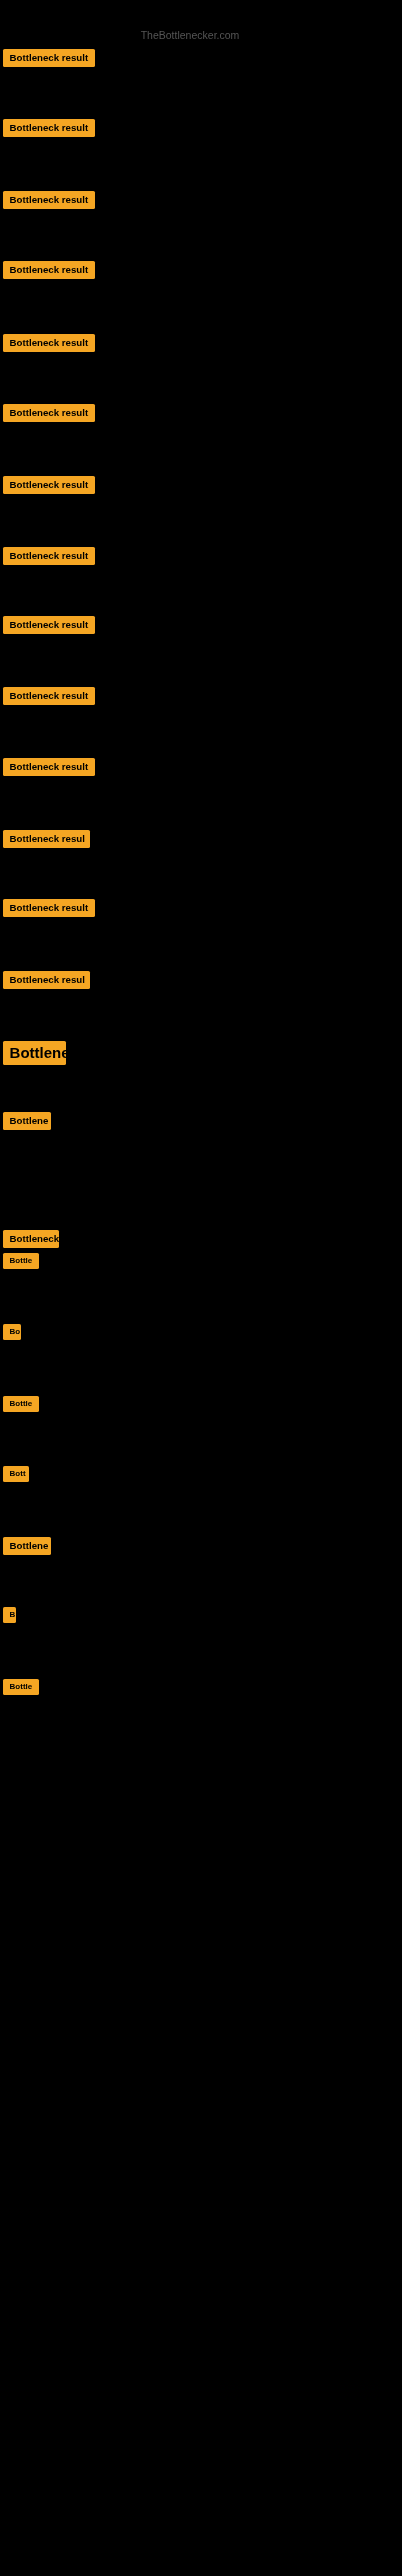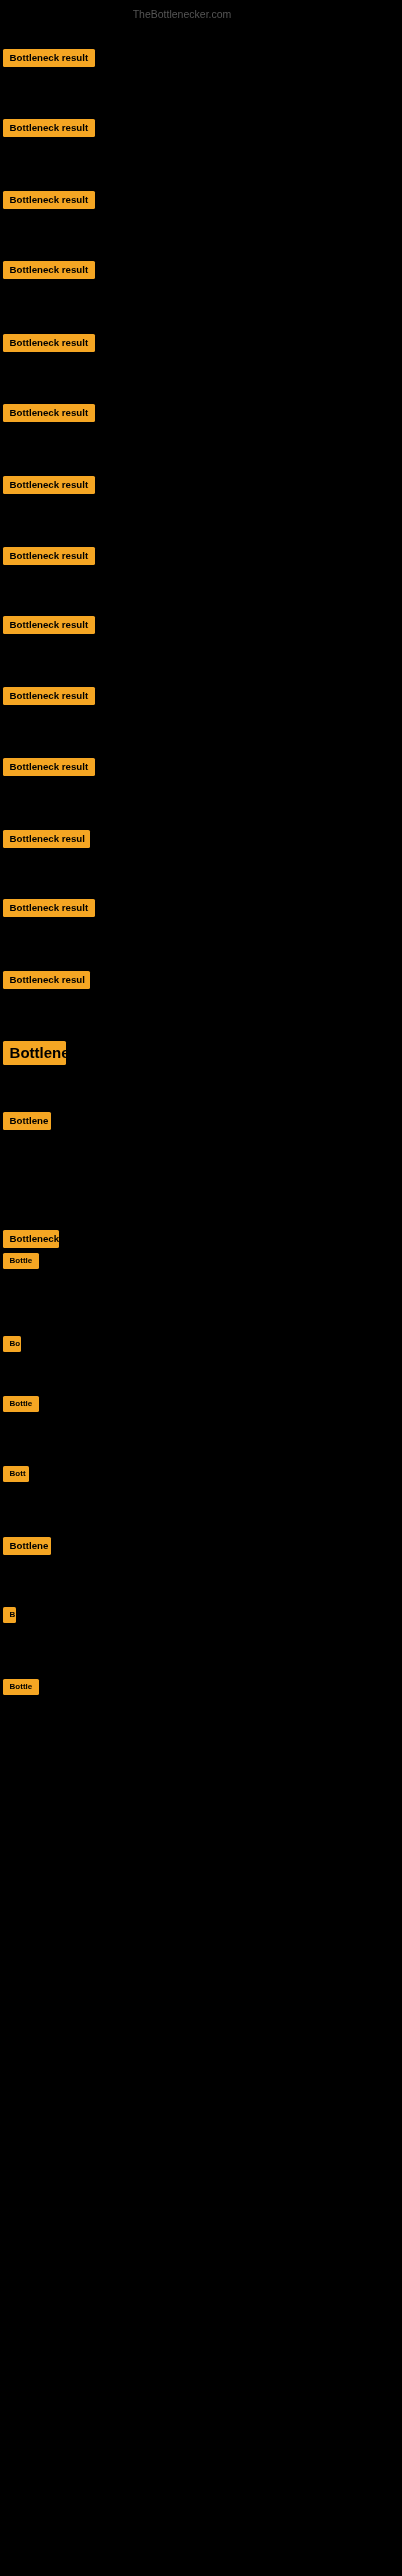--- a/index.html
+++ b/index.html
@@ -32,21 +32,21 @@
       font-weight: bold;
       padding: 3.2px 6.4px;
       border-radius: 1.6px;
       white-space: nowrap;
       overflow: hidden;
     }
   </style>
 </head>
 <body>
 
-<div style="position: absolute; top: 0; left: 4px; width: 356px; text-align: center; padding-top: 2px;">
+<div style="position: absolute; top: 0; left: 12px; width: 356px; text-align: center; padding-top: 23px;">
   <span class="site-title" style="color: #555; font-size: 10.5px; display: block;">TheBottlenecker.com</span>
 </div>
 
 <div id="badges-container" style="position: relative; width: 403px; height: 2576px; text-decoration: underline;">
 <div style="position: absolute; top: 46px; left: 0px; padding: 3.2px;"><div class="bottleneck-badge" style="max-width: 97px; font-size: 9.7px;">Bottleneck result</div></div>
     <div style="position: absolute; top: 116px; left: 0px; padding: 3.2px;"><div class="bottleneck-badge" style="max-width: 97px; font-size: 9.7px;">Bottleneck result</div></div>
     <div style="position: absolute; top: 188px; left: 0px; padding: 3.2px;"><div class="bottleneck-badge" style="max-width: 97px; font-size: 9.7px;">Bottleneck result</div></div>
     <div style="position: absolute; top: 258px; left: 0px; padding: 3.2px;"><div class="bottleneck-badge" style="max-width: 97px; font-size: 9.7px;">Bottleneck result</div></div>
     <div style="position: absolute; top: 331px; left: 0px; padding: 3.2px;"><div class="bottleneck-badge" style="max-width: 97px; font-size: 9.7px;">Bottleneck result</div></div>
     <div style="position: absolute; top: 401px; left: 0px; padding: 3.2px;"><div class="bottleneck-badge" style="max-width: 97px; font-size: 9.7px;">Bottleneck result</div></div>
@@ -55,20 +55,20 @@
     <div style="position: absolute; top: 613px; left: 0px; padding: 3.2px;"><div class="bottleneck-badge" style="max-width: 97px; font-size: 9.7px;">Bottleneck result</div></div>
     <div style="position: absolute; top: 684px; left: 0px; padding: 3.2px;"><div class="bottleneck-badge" style="max-width: 97px; font-size: 9.7px;">Bottleneck result</div></div>
     <div style="position: absolute; top: 755px; left: 0px; padding: 3.2px;"><div class="bottleneck-badge" style="max-width: 97px; font-size: 9.7px;">Bottleneck result</div></div>
     <div style="position: absolute; top: 827px; left: 0px; padding: 3.2px;"><div class="bottleneck-badge" style="max-width: 87px; font-size: 9.7px;">Bottleneck resul</div></div>
     <div style="position: absolute; top: 896px; left: 0px; padding: 3.2px;"><div class="bottleneck-badge" style="max-width: 97px; font-size: 9.7px;">Bottleneck result</div></div>
     <div style="position: absolute; top: 968px; left: 0px; padding: 3.2px;"><div class="bottleneck-badge" style="max-width: 87px; font-size: 9.7px;">Bottleneck resul</div></div>
     <div style="position: absolute; top: 1038px; left: 0px; padding: 3.2px;"><div class="bottleneck-badge" style="max-width: 63px; font-size: 15px;">Bottleneck r</div></div>
     <div style="position: absolute; top: 1109px; left: 0px; padding: 3.2px;"><div class="bottleneck-badge" style="max-width: 48px; font-size: 9.7px;">Bottlene</div></div>
     <div style="position: absolute; top: 1179px; left: 0px; padding: 3.2px; margin-top: 48px;"><div class="bottleneck-badge" style="max-width: 56px; font-size: 9.7px;">Bottleneck</div></div>
     <div style="position: absolute; top: 1250px; left: 0px; padding: 3.2px;"><div class="bottleneck-badge" style="max-width: 39px; font-size: 8px;">Bottle</div></div>
-    <div style="position: absolute; top: 1321px; left: 0px; padding: 3.2px; margin-top: 12px;"><div class="bottleneck-badge" style="max-width: 17.7px; font-size: 8px;">Bo</div></div>
+    <div style="position: absolute; top: 1321px; left: 0px; padding: 3.2px;"><div class="bottleneck-badge" style="max-width: 17.7px; font-size: 8px;">Bo</div></div>
     <div style="position: absolute; top: 1393px; left: 0px; padding: 3.2px;"><div class="bottleneck-badge" style="max-width: 39px; font-size: 8px;">Bottle</div></div>
     <div style="position: absolute; top: 1463px; left: 0px; padding: 3.2px;"><div class="bottleneck-badge" style="max-width: 26px; font-size: 8px;">Bott</div></div>
     <div style="position: absolute; top: 1534px; left: 0px; padding: 3.2px;"><div class="bottleneck-badge" style="max-width: 48px; font-size: 9.7px;">Bottlene</div></div>
     <div style="position: absolute; top: 1604px; left: 0px; padding: 3.2px;"><div class="bottleneck-badge" style="max-width: 11.3px; font-size: 8px;">B</div></div>
     <div style="position: absolute; top: 1676px; left: 0px; padding: 3.2px;"><div class="bottleneck-badge" style="max-width: 39px; font-size: 8px;">Bottle</div></div>
   </div>
 
 
 </body></html>

